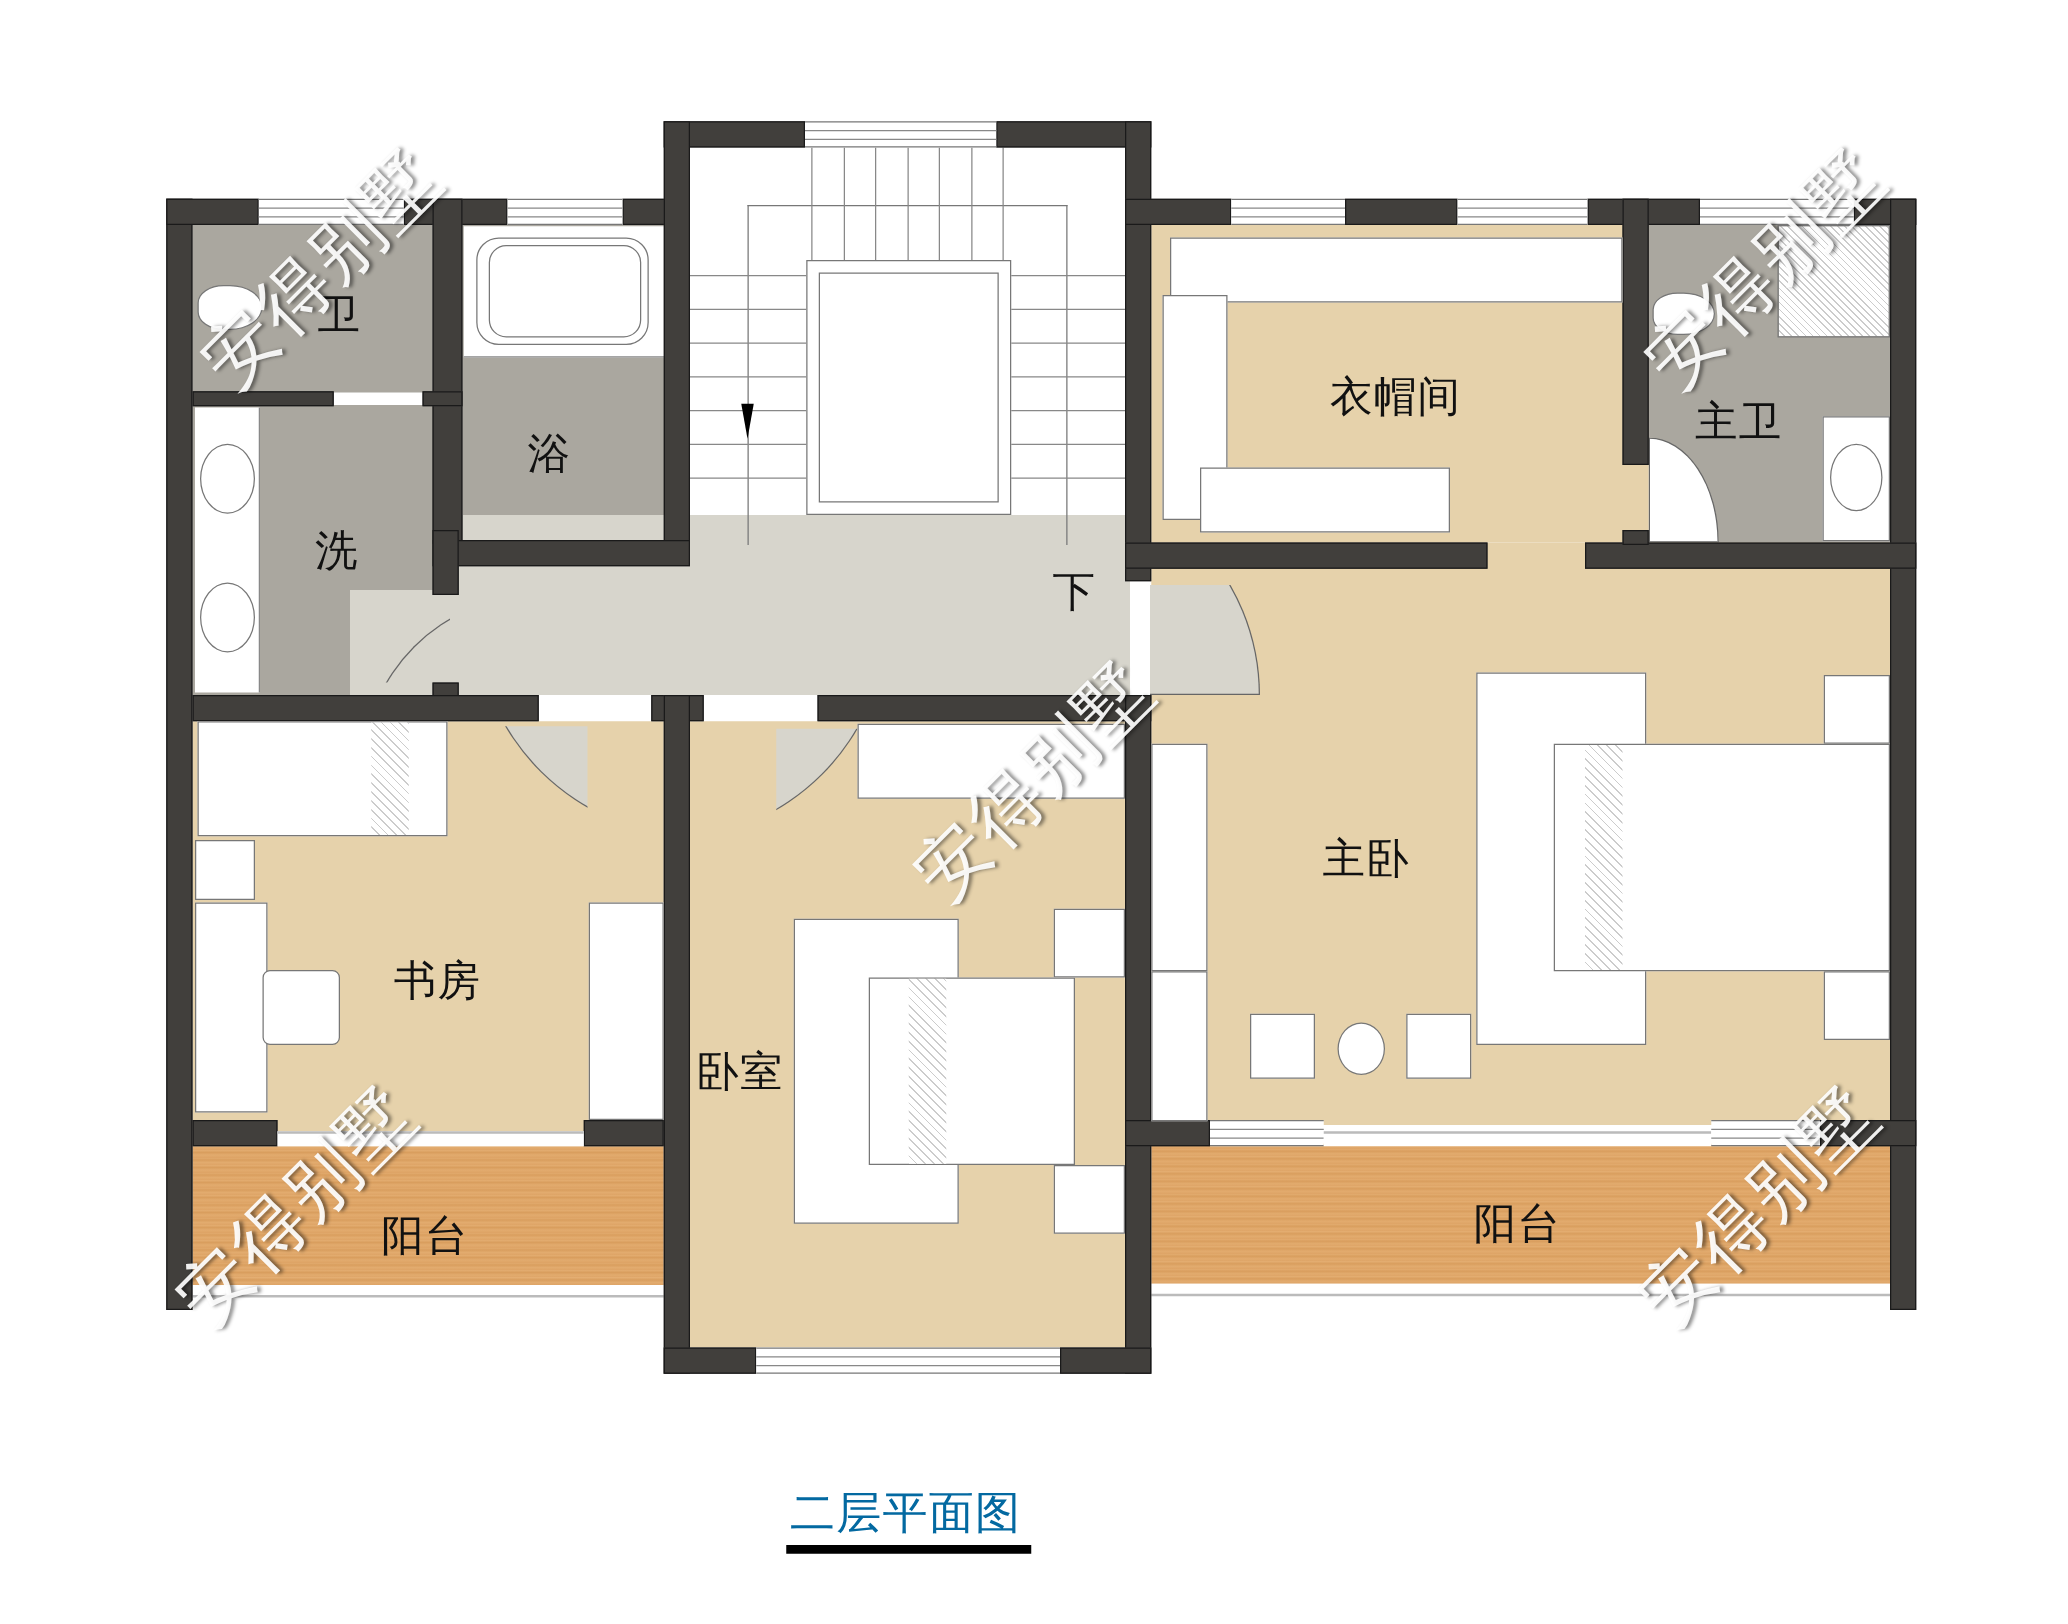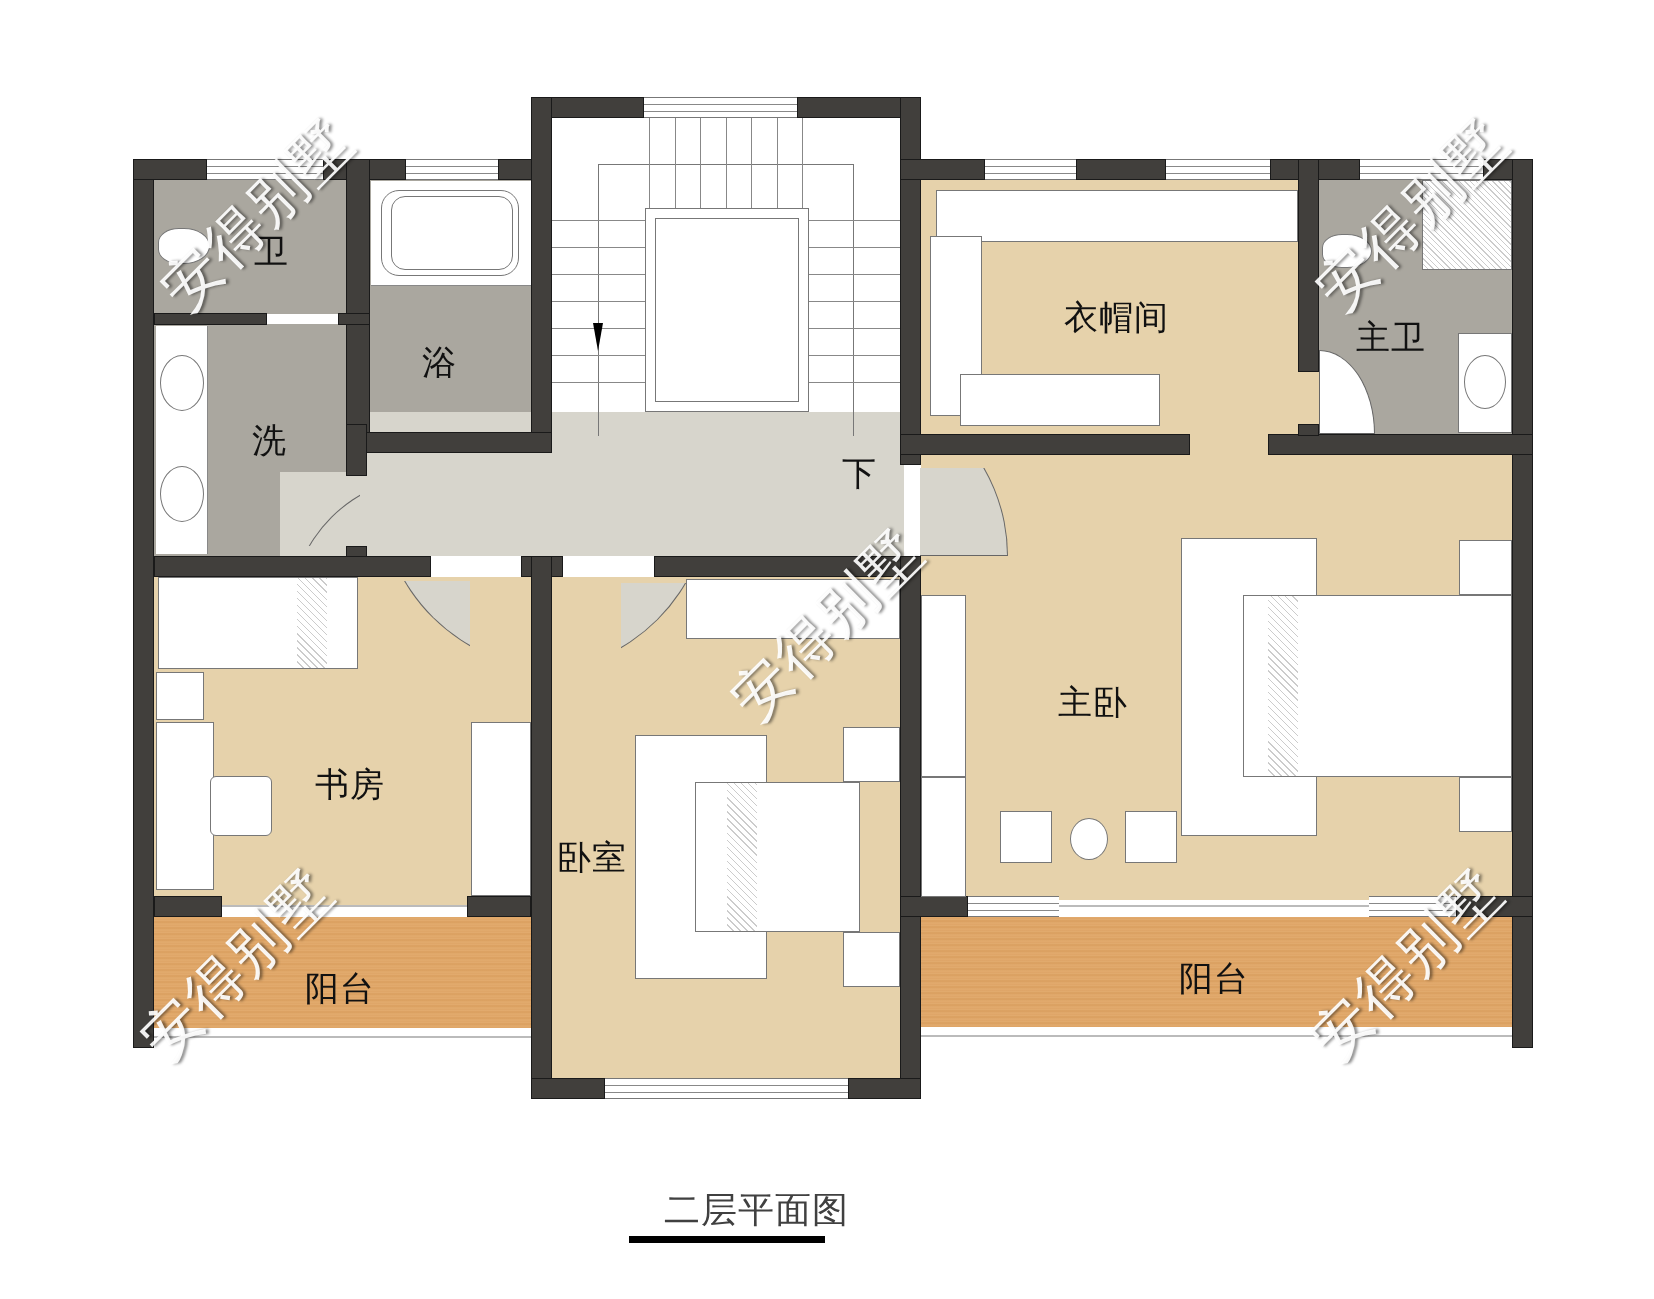--- a/index.html
+++ b/index.html
@@ -12,21 +12,21 @@
   .floor-balcony{position:absolute;background:repeating-linear-gradient(0deg,#dea466 0px,#e2ab6e 2px,#d99e5e 4px,#e4ae72 6px);}
   .window{position:absolute;background:#fff;box-sizing:border-box;border-top:1px solid #777;border-bottom:1px solid #777;}
   .window::before,.window::after{content:"";position:absolute;left:0;right:0;height:1px;background:#888;}
   .window::before{top:33%;}
   .window::after{top:66%;}
   .label{position:absolute;color:#111;font-size:34px;white-space:nowrap;letter-spacing:1px;}
   .furn{position:absolute;background:#ffffff;border:1px solid #777;box-sizing:border-box;}
   .door-arc{position:absolute;background:#d7d5cc;border:1px solid #666;box-sizing:border-box;}
   .wm{position:absolute;color:rgba(255,255,255,0.92);font-family:"DejaVu Sans","Liberation Sans",sans-serif;font-size:58px;transform:rotate(-45deg);transform-origin:left bottom;white-space:nowrap;text-shadow:2px 2px 3px rgba(0,0,0,0.45);letter-spacing:2px;}
   .stair-line{position:absolute;background:#888;}
-  .title{position:absolute;left:632px;top:1186px;font-size:36px;color:#404040;letter-spacing:1px;margin-left:32px;}
+  .title{position:absolute;left:632px;top:1186px;font-size:36px;color:#0369a1;letter-spacing:1px;}
   .title-bar{position:absolute;left:629px;top:1236px;width:196px;height:7px;background:#000;}
 </style>
 </head>
 <body>
 
 <div class="floor-wet" style="left:154px;top:180px;width:192px;height:134px;"></div>
 <div class="floor-wet" style="left:154px;top:324px;width:196px;height:232px;"></div>
 <div class="abs" style="left:156px;top:326px;width:52px;height:228px;background:#fff;border-right:1px solid #888;"></div>
 <div class="floor-wet" style="left:370px;top:180px;width:166px;height:252px;"></div>
 <div class="abs" style="left:371px;top:181px;width:164px;height:105px;background:#fff;border-bottom:1px solid #888;"></div>
@@ -174,21 +174,21 @@
 <div class="furn" style="left:1125px;top:811px;width:52px;height:52px;"></div>
 
 <div class="label" style="left:254px;top:229px;">卫</div>
 <div class="label" style="left:422px;top:340px;">浴</div>
 <div class="label" style="left:252px;top:418px;">洗</div>
 <div class="label" style="left:1064px;top:295px;">衣帽间</div>
 <div class="label" style="left:1356px;top:315px;">主卫</div>
 <div class="label" style="left:842px;top:451px;">下</div>
 <div class="label" style="left:315px;top:762px;">书房</div>
 <div class="label" style="left:557px;top:835px;">卧室</div>
-<div class="label" style="left:1058px;top:664px;margin-top:16px;">主卧</div>
+<div class="label" style="left:1058px;top:664px;">主卧</div>
 <div class="label" style="left:305px;top:966px;">阳台</div>
 <div class="label" style="left:1179px;top:956px;">阳台</div>
 
 <div class="wm" style="left:200px;top:250px;">安得别墅</div>
 <div class="wm" style="left:1355px;top:250px;">安得别墅</div>
 <div class="wm" style="left:770px;top:660px;">安得别墅</div>
 <div class="wm" style="left:180px;top:1000px;">安得别墅</div>
 <div class="wm" style="left:1350px;top:1000px;">安得别墅</div>
 
 <div class="title">二层平面图</div>

